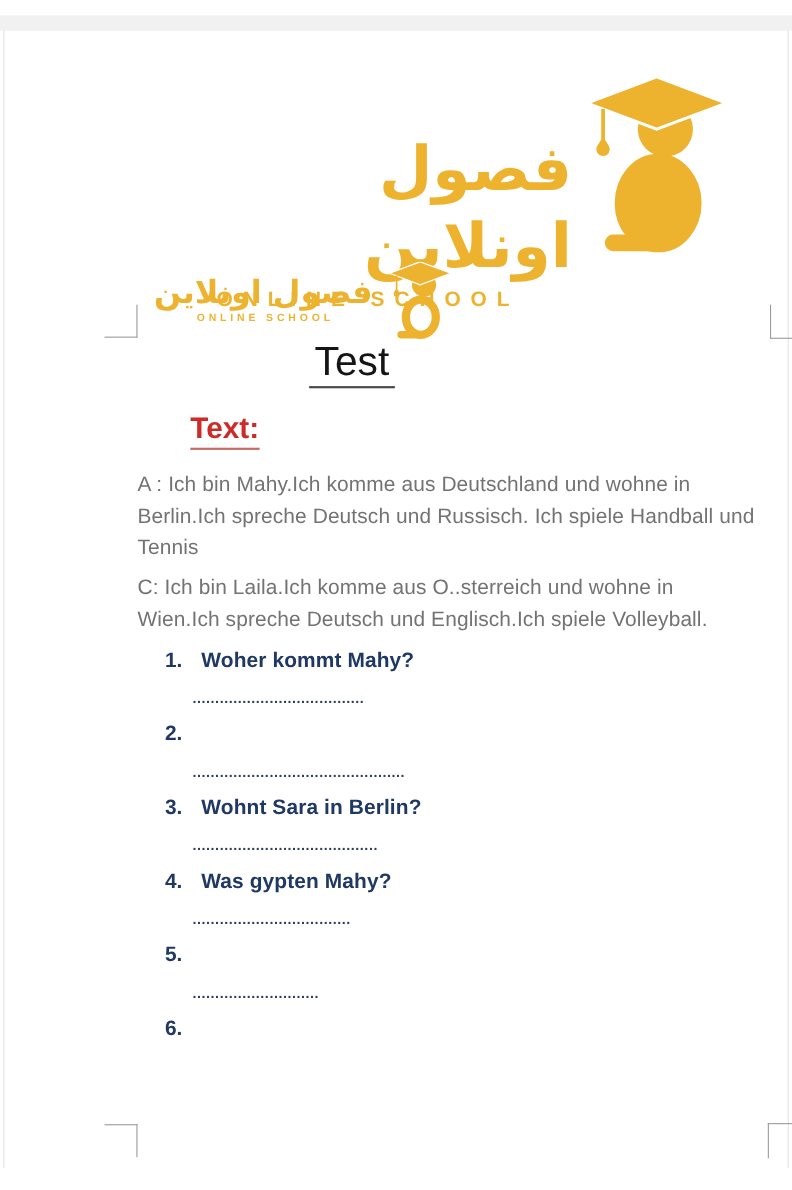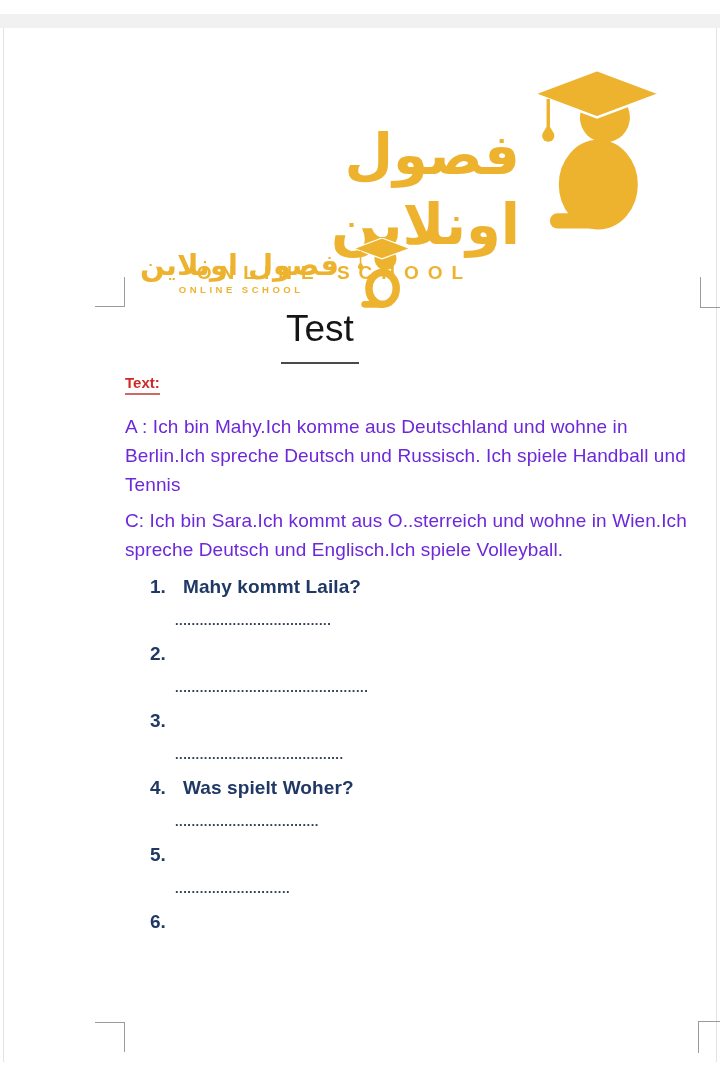--- a/index.html
+++ b/index.html
@@ -74,38 +74,39 @@
     font-size: 9.5px; font-weight: bold;
     letter-spacing: 3.5px; text-indent: 3.5px;
     color: #edb32f;
     white-space: nowrap;
   }
 
   
   .doc-title {
     position: absolute; left: 281px; top: 310px;
     font-size: 37px; font-weight: 500; color: #151515;
-    padding: 0 5px 13px 5px;
+    padding: 0 5px 2px 5px;
     border-bottom: 2px solid #4a4a4a;
     line-height: 1.05;
   }
 
   
   .content {
     position: absolute; left: 125px; top: 374px; width: 566px;
   }
   .section-heading {
     display: inline-block;
-    font-size: 15px; font-weight: bold; color: #ce2a27;
+    font-size: 27px; font-weight: bold; color: #ce2a27;
     border-bottom: 2px solid #c96a66;
     padding-bottom: 2px;
     margin-bottom: 17px;
+    margin-left: 48px;
   }
   .para {
-    font-size: 19px; line-height: 29px; color: #6d28d9;
+    font-size: 19px; line-height: 29px; color: #737373;
     margin-bottom: 7px;
     letter-spacing: 0.1px;
   }
   .para + .para { margin-top: 0; }
 
   .questions { margin-top: 12px; }
   .q-row {
     display: flex; align-items: flex-start;
     padding-left: 25px;
     margin-bottom: 16px;
@@ -175,43 +176,44 @@
       </svg>
     </div>
   </div>
 
   <div class="doc-title">Test</div>
 
   <div class="content">
     <div class="section-heading">Text:</div>
 
     <p class="para">A : Ich bin Mahy.Ich komme aus Deutschland und wohne in Berlin.Ich spreche Deutsch und Russisch. Ich spiele Handball und Tennis</p>
-    <p class="para">C: Ich bin Sara.Ich kommt aus O..sterreich und wohne in Wien.Ich spreche Deutsch und Englisch.Ich spiele Volleyball.</p>
+    <p class="para">C: Ich bin Laila.Ich komme aus O..sterreich und wohne in Wien.Ich spreche Deutsch und Englisch.Ich spiele Volleyball.</p>
 
     <div class="questions">
 
       <div class="q-row">
         <span class="q-num">1.</span>
-        <span class="q-text">Mahy kommt Laila?</span>
+        <span class="q-text">Woher kommt Mahy?</span>
       </div>
       <div class="q-dots">......................................</div>
 
       <div class="q-row">
         <span class="q-num">2.</span>
       </div>
       <div class="q-dots">...............................................</div>
 
       <div class="q-row">
         <span class="q-num">3.</span>
+        <span class="q-text">Wohnt Sara in Berlin?</span>
       </div>
       <div class="q-dots">.........................................</div>
 
       <div class="q-row">
         <span class="q-num">4.</span>
-        <span class="q-text">Was spielt Woher?</span>
+        <span class="q-text">Was gypten Mahy?</span>
       </div>
       <div class="q-dots">...................................</div>
 
       <div class="q-row">
         <span class="q-num">5.</span>
       </div>
       <div class="q-dots">............................</div>
 
       <div class="q-row">
         <span class="q-num">6.</span>

